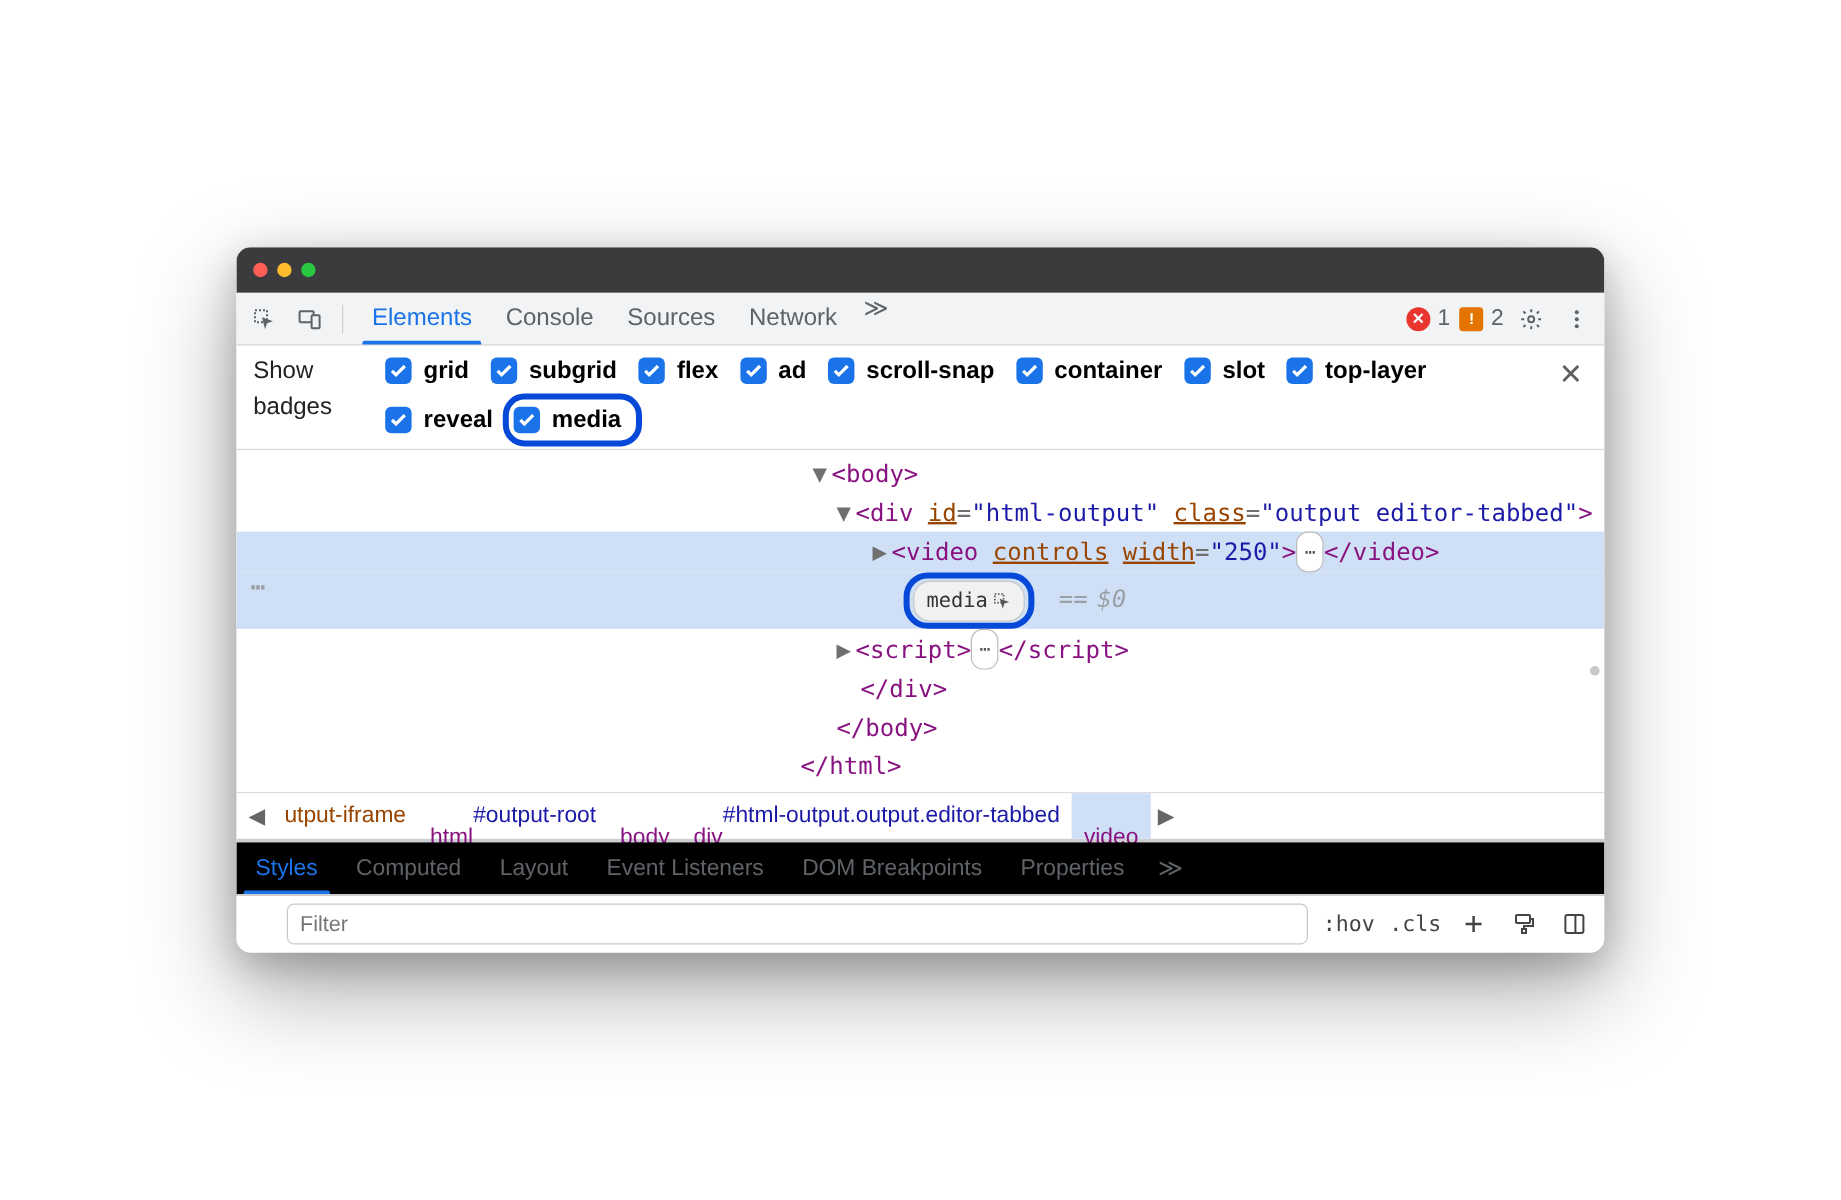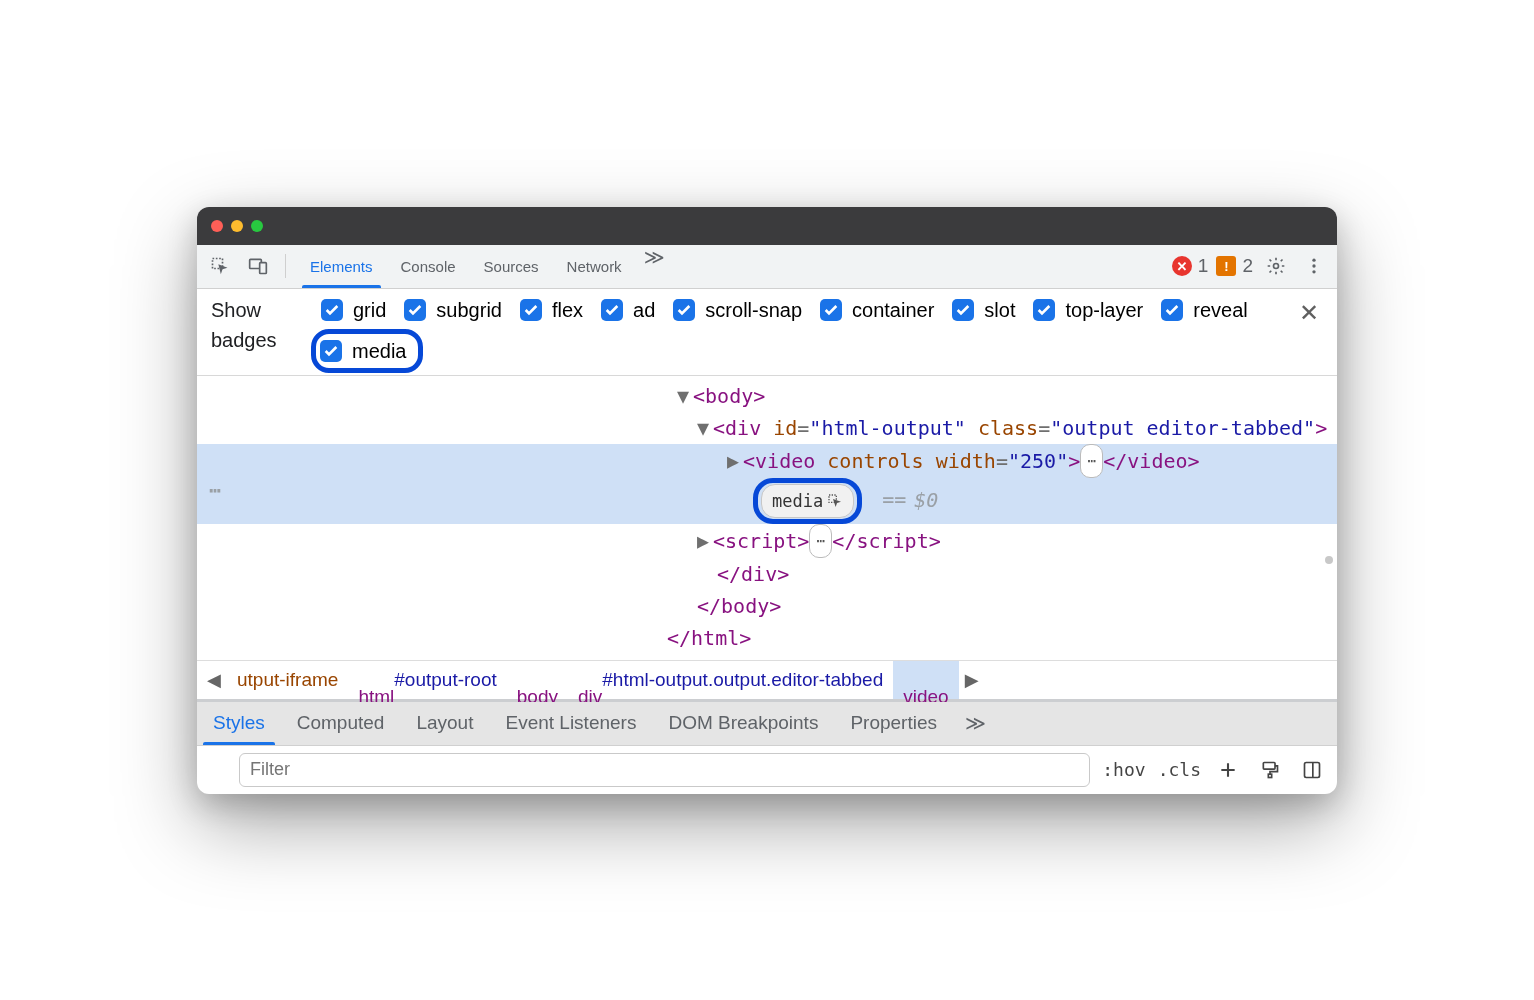--- a/index.html
+++ b/index.html
@@ -58,21 +58,21 @@
     display: flex; align-items: center; justify-content: center;
     color: #5f6368;
     border-radius: 4px;
   }
   .vsep { width: 1px; height: 24px; background: #cfcfcf; margin: 0 6px; }
   .toolbar-tabs { display: flex; align-items: stretch; height: 100%; }
   .toolbar-tab {
     padding: 0 14px;
     display: flex; align-items: center;
     color: #5f6368;
-    font-size: 15px;
+    font-size: 20px;
     position: relative;
   }
   .toolbar-tab.active { color: #1a73e8; }
   .toolbar-tab.active::after {
     content: "";
     position: absolute;
     left: 6px; right: 6px; bottom: 0;
     height: 3px;
     background: #1a73e8;
     border-radius: 2px 2px 0 0;
@@ -109,21 +109,22 @@
     color: #202124;
     font-size: 20px;
     line-height: 30px;
     width: 110px;
   }
   .badges-list {
     display: flex;
     flex-wrap: wrap;
     gap: 8px 18px;
     flex: 1;
-    align-items: flex-start;
+    align-items: center;
+    font-weight: bold;
   }
   .badge-item {
     display: flex; align-items: center; gap: 10px;
     font-size: 20px;
     line-height: 30px;
   }
   .checkbox {
     width: 22px; height: 22px; border-radius: 5px;
     background: #1a73e8; display: flex; align-items: center; justify-content: center;
     color: #fff;
@@ -153,21 +154,21 @@
   }
   .gutter-dots {
     position: absolute;
     left: 12px;
     color: #9aa0a6;
     font-weight: 700;
     letter-spacing: 1px;
   }
   .tag-brkt { color:#881280; }
   .tag-name { color:#881280;margin-top:35px; }
-  .attr-name { color:#994500; }
+  .attr-name { color:#994500;text-decoration:underline; }
   .attr-val  { color:#1a1aa6; }
   .equals    { color:#6f6f6f; }
   .tri { color:#6f6f6f; display:inline-block; width:16px; }
   .badge-pill-wrap{
      display:inline-block;
      border: 5px solid #0648d7;
      border-radius: 20px;
      padding: 1px 3px;
      vertical-align: middle;
   }
@@ -205,21 +206,21 @@
   .bc-arrow { width:26px; text-align:center; color:#666; font-size:18px;}
   .bc-item { padding:0 10px; height:100%; display:flex; align-items:center;}
   .bc-item.trunc { color:#994500; }
   .bc-item.last { background:#cfe0f6; }
   .bc-id { color:#1a1aa6; }
   .bc-cls{ color:#1a1aa6; }
   
   .bottom-tabs {
     display:flex; align-items:center; height:44px;
     border-bottom:1px solid #d0d0d0;
-    background:#e5e5e5;
+    background:#000000;
   }
   .btab { padding:0 16px; height:100%; display:flex; align-items:center; color:#5f6368; font-size:19px; position:relative;}
   .btab.active { color:#1a73e8; }
   .btab.active::after{ content:""; position:absolute; left:6px; right:6px; bottom:0; height:3px; background:#1a73e8; border-radius:2px 2px 0 0;}
   
   .filter-row{
     display:flex; align-items:center;
     height:48px;
     padding:6px 10px;
     gap:12px;

